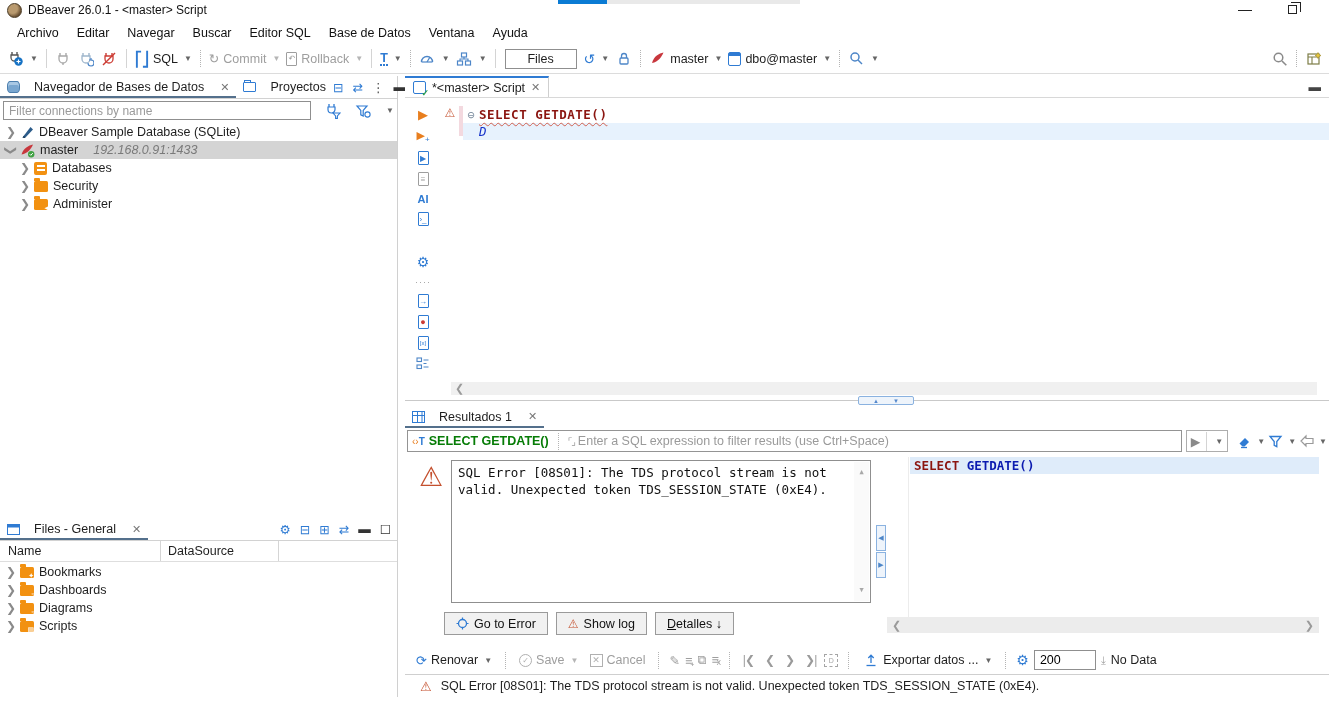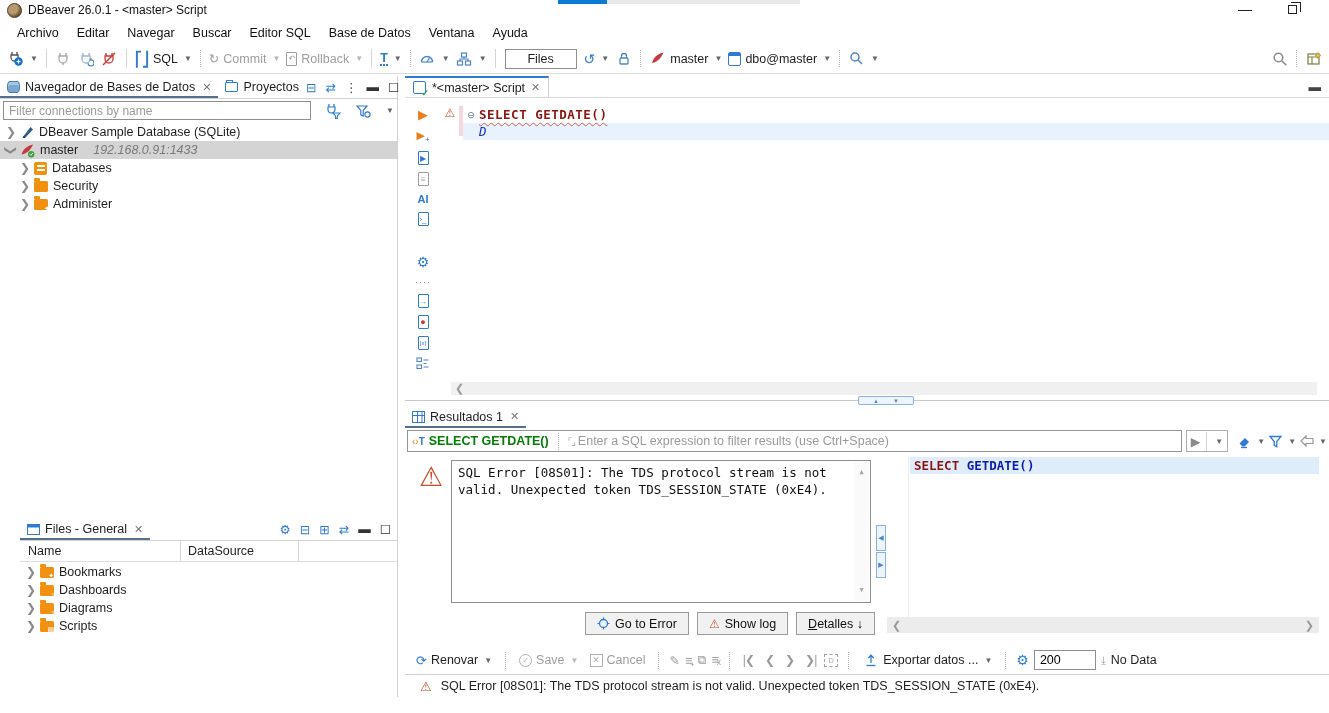--- a/index.html
+++ b/index.html
@@ -39,21 +39,21 @@
   .sql-bracket { font-weight:bold; color:#2f7bd3; font-size:14px; }
   .t-icon { color:#2f7bd3; font-weight:bold; border-bottom:2px dotted #2f7bd3; line-height:12px; }
   .mini-doc { width:11px; height:14px; border:1.4px solid #9e9e9e; border-radius:1px; display:inline-flex; align-items:center; justify-content:center; font-size:8px; color:#9e9e9e; }
   .mini-doc.blue { border-color:#2f7bd3; color:#2f7bd3; }
   .schema-ico { width:13px; height:14px; border:1.5px solid #2f7bd3; border-radius:2px;
                 background:linear-gradient(#2f7bd3 0 3px, #fff 3px); }
   .top-divider { position:absolute; left:0; top:73px; right:0; height:1px; background:#dcdcdc; }
 
   
   .ptabbar { height:23px; border-bottom:1px solid #d2d2d2; display:flex; align-items:stretch; background:#fff; }
-  .ptab { display:flex; align-items:center; gap:5px; padding:0 7px; position:relative; white-space:nowrap; }
+  .ptab { display:flex; align-items:center; gap:14px; padding:0 7px; position:relative; white-space:nowrap; }
   .ptab.active { font-weight:normal; }
   .ptab.active::after { content:""; position:absolute; left:0; right:0; bottom:0; height:2px; background:#54708c; }
   .ptab .x { color:#777; font-size:11px; margin-left:2px; }
   .ptab-tools { margin-left:auto; display:flex; align-items:center; gap:9px; padding-right:6px; color:#2f7bd3; }
   .ptab-tools .winmini { color:#333; }
   .tab-ico-db { width:13px; height:12px; border-radius:3px/5px; background:#7aa7d0; border:1px solid #4d7fae; box-shadow:inset 0 3px 0 #a9c8e4; }
   .tab-ico-folder { width:13px; height:10px; border:1.4px solid #2f7bd3; border-radius:1px; position:relative; }
   .tab-ico-folder::before { content:""; position:absolute; top:-3px; left:0; width:5px; height:2px; border:1.4px solid #2f7bd3; border-bottom:none; }
   .tab-ico-grid { width:13px; height:12px; border:1.5px solid #2f7bd3; position:relative; background:#fff; }
   .tab-ico-grid::before { content:""; position:absolute; left:0; right:0; top:3px; height:1.5px; background:#2f7bd3; }
@@ -73,21 +73,21 @@
   .chev.open { transform:rotate(90deg); }
   .indent1 { margin-left:14px; }
   .detail { color:#7a7a7a; font-style:italic; margin-left:10px; }
   .folder { width:14px; height:11px; background:#f29111; border-radius:1.5px; position:relative; flex:0 0 14px; margin-top:1px; }
   .folder::before { content:""; position:absolute; top:-3px; left:0; width:6px; height:3px; background:#f29111; border-radius:1px 1px 0 0; }
   .folder .badge { position:absolute; right:0; bottom:-1px; font-size:7px; color:#fff; line-height:7px; }
   .db-orange { width:13px; height:13px; background:#f29111; border-radius:2px; position:relative; flex:0 0 13px; }
   .db-orange::after { content:""; position:absolute; left:2.5px; right:2.5px; top:3.5px; height:1.6px; background:#fff; box-shadow:0 4px 0 #fff; }
 
   
-  .files-panel { position:absolute; left:0; top:518px; width:398px; height:179px; border-right:1px solid #d0d0d0; background:#fff;padding-left:20px; }
+  .files-panel { position:absolute; left:0; top:518px; width:398px; height:179px; border-right:1px solid #d0d0d0; background:#fff; }
   .cols { height:21px; border-bottom:1px solid #dedede; position:relative; display:flex; align-items:center; }
   .cols .c1 { padding-left:8px; width:160px; }
   .cols .c2 { padding-left:8px; width:118px; }
   .cols .cline { position:absolute; top:0; bottom:0; width:1px; background:#d5d5d5; }
 
   
   .editor-area { position:absolute; left:405px; top:76px; width:924px; height:329px; background:#fff; }
   .etabbar { height:22px; border-bottom:1px solid #d8d8d8; display:flex; align-items:stretch; }
   .etab { display:flex; align-items:center; gap:6px; padding:0 8px; border-right:1px solid #cfcfcf; border-top:2px solid #2f7bd3; background:#fff; }
   .etab .x { color:#777; font-size:11px; }
@@ -119,21 +119,21 @@
   .fexp { color:#9a9a9a; font-size:10px; letter-spacing:-2px; }
   .fbox input { flex:1; border:none; outline:none; font-size:12.5px; font-family:"Liberation Sans",sans-serif; color:#14532d; }
   .fbox input::placeholder, .filter-row input::placeholder { color:#9a9a9a; }
   .runbox { display:flex; align-items:center; border:1px solid #adadad; height:22px; padding:0 4px; margin-left:4px; color:#8a8a8a; gap:4px; }
   .rficons { display:flex; align-items:center; margin-left:8px; gap:2px; }
   .rcontent { position:absolute; left:0; top:50px; right:0; bottom:29px; }
   .bigwarn { position:absolute; left:14px; top:8px; font-size:27px; color:#c4502e; line-height:28px; }
   .err-box { position:absolute; left:46px; top:5px; width:420px; height:143px; border:1px solid #8f8f8f; background:#fff;
              padding:3px 20px 3px 6px; font-family:"DejaVu Sans Mono", monospace; font-size:12.5px; line-height:17px; color:#101010; }
   .err-vscroll { position:absolute; right:1px; top:1px; bottom:1px; width:15px; background:#fafafa; display:flex; flex-direction:column; justify-content:space-between; align-items:center; font-size:7px; color:#a8a8a8; padding:2px 0; }
-  .btn-row { position:absolute; left:46px; top:157px; width:424px; display:flex; justify-content:flex-end; gap:8px; }
+  .btn-row { position:absolute; left:39px; top:157px; width:424px; display:flex; justify-content:flex-start; gap:8px; }
   .btn { height:23px; border:1px solid #9a9a9a; background:#f1f1f1; display:inline-flex; align-items:center; gap:5px; padding:0 11px; font-size:12.5px; color:#111; }
   .btn .bi { font-size:12px; }
   .fl { display:inline-block; }
   .fl::first-letter { text-decoration:underline; }
   .rsplit { position:absolute; left:470px; top:0; bottom:0; width:12px; }
   .rsplit .sb { position:absolute; left:1px; width:10px; height:26px; border:1px solid #8ab2e0; background:#eef4fb; color:#4d86c8; font-size:7px; display:flex; align-items:center; justify-content:center; }
   .sqlpanel { position:absolute; left:482px; top:0; bottom:0; right:0; }
   .gutter { position:absolute; left:8px; top:2px; bottom:22px; width:14px; border-right:1px solid #ececec; }
   .sline { position:absolute; left:23px; right:10px; top:2px; height:17px; background:#dfecfa; font-family:"DejaVu Sans Mono", monospace; font-size:12.5px; font-weight:bold; padding-left:4px; line-height:17px; white-space:pre; }
   .kw { color:#8b1510; } .fn { color:#0b1bb0; }

